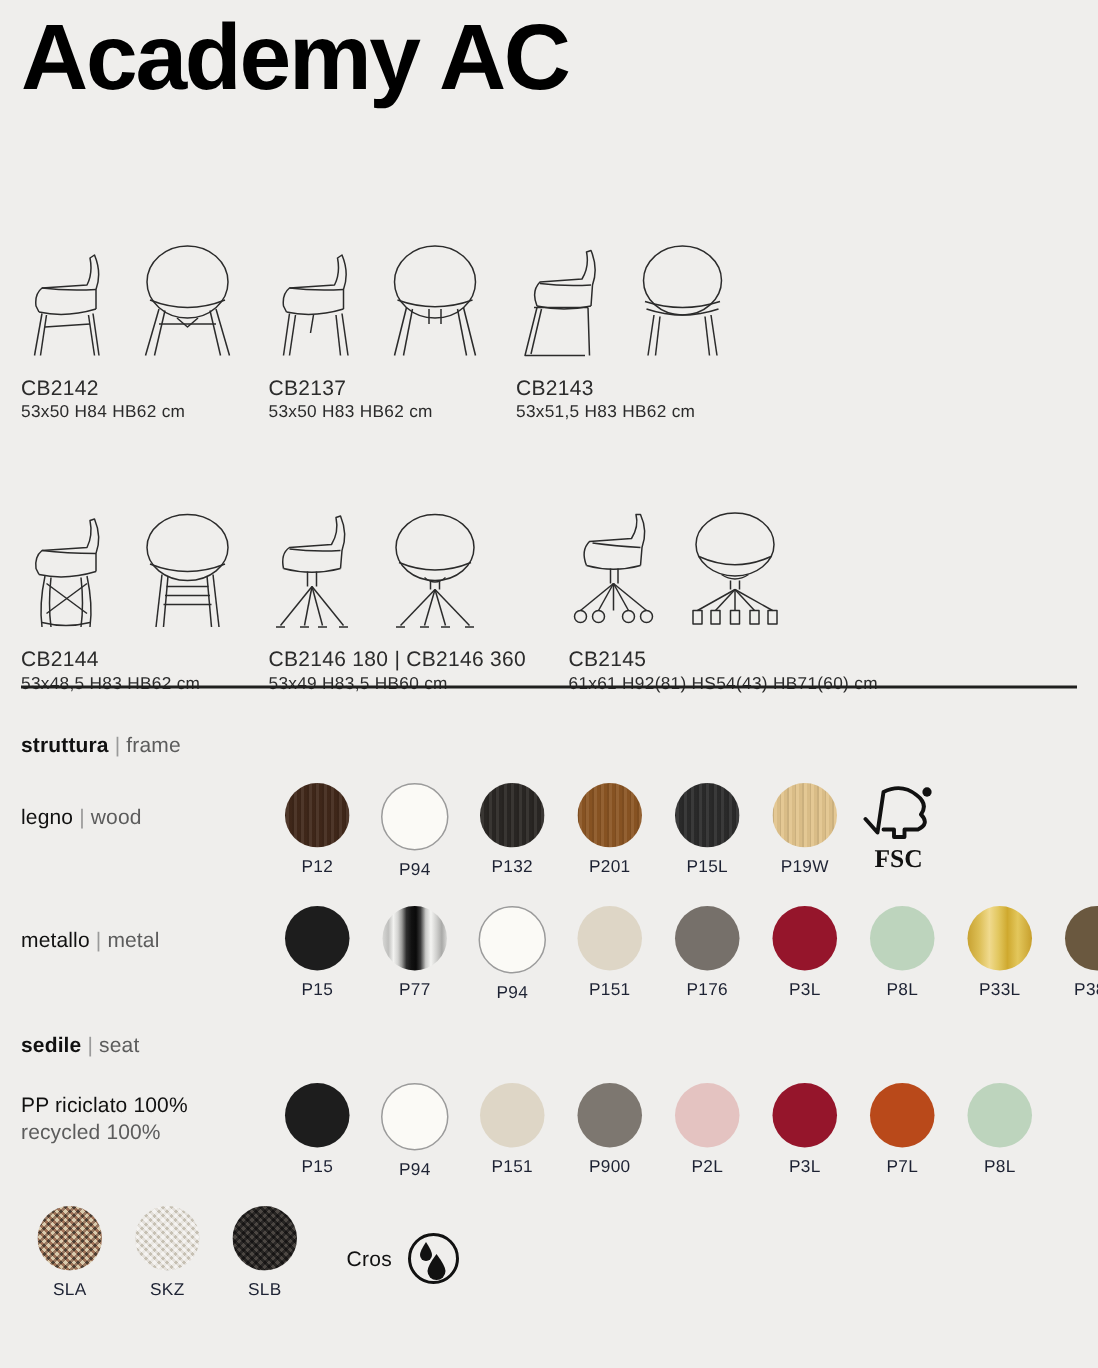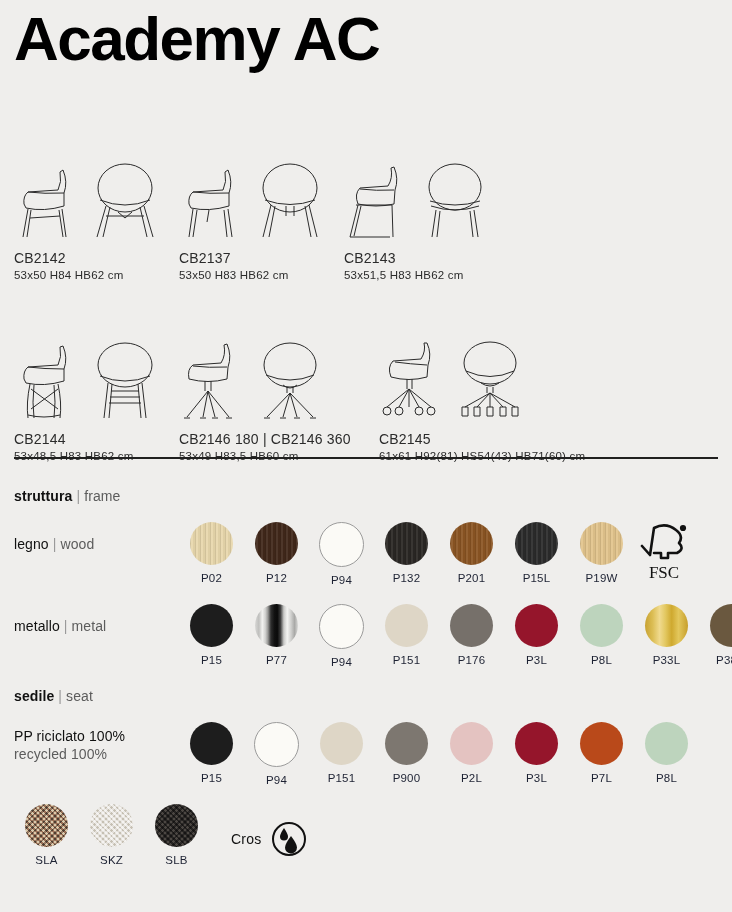--- a/index.html
+++ b/index.html
@@ -175,21 +175,21 @@
   
   .fsc {
     width: 60px;
     flex: 0 0 60px;
     text-align: center;
     padding-top: 0px;
   }
   .fsc svg { display: block; margin: 0 auto; }
   .fsc-text {
     font-family: "Liberation Serif", serif;
-    font-weight: normal;
+    font-weight: bold;
     font-size: 17px;
     letter-spacing: 0px;
     color: #111;
     margin-top: 1px;
   }
 
   
   .cros-wrap {
     display: flex;
     align-items: center;
@@ -441,24 +441,20 @@
     </div>
 
     <div class="mrow">
       <div class="mrow-label">
         <span class="it">legno</span>
         <span class="sep">|</span>
         <span class="en">wood</span>
       </div>
       <div class="swatches">
         <div class="sw">
-          <div class="sw-dot grain" style="background-color:#e8d7ac"></div>
-          <div class="sw-label">P02</div>
-        </div>
-        <div class="sw">
           <div class="sw-dot grain" style="background-color:#41281a"></div>
           <div class="sw-label">P12</div>
         </div>
         <div class="sw">
           <div class="sw-dot outlined" style="background-color:#fbfaf6"></div>
           <div class="sw-label">P94</div>
         </div>
         <div class="sw">
           <div class="sw-dot grain" style="background-color:#2a2724"></div>
           <div class="sw-label">P132</div>

